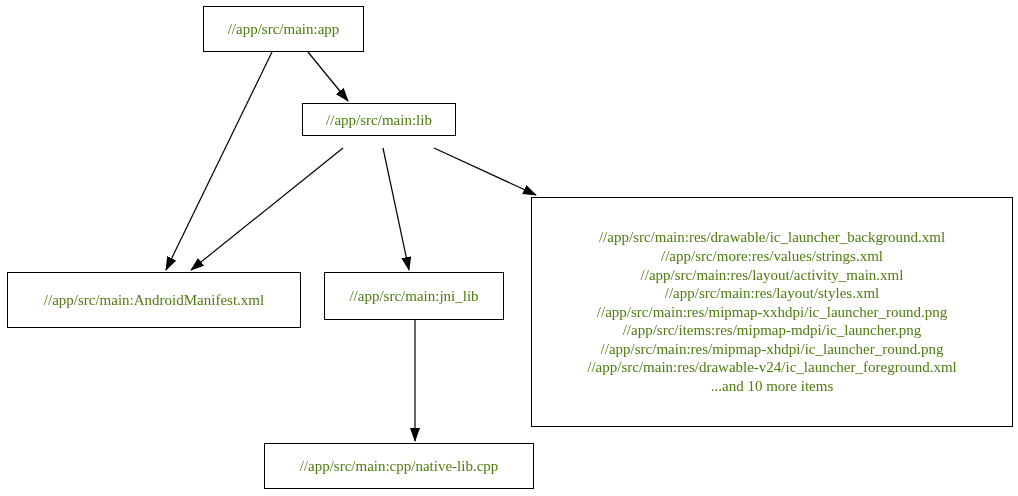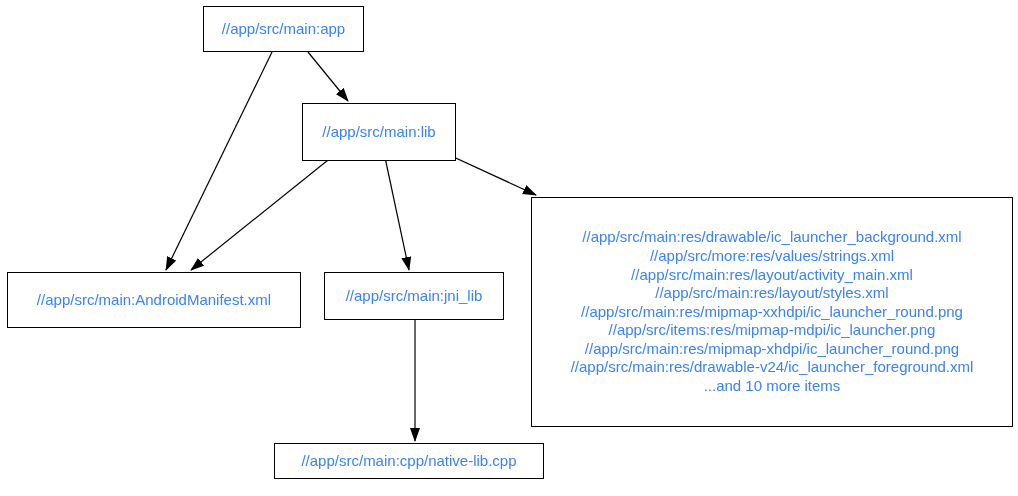--- a/index.html
+++ b/index.html
@@ -5,22 +5,22 @@
   html, body {
     margin: 0;
     padding: 0;
     background: #ffffff;
   }
   .canvas {
     position: relative;
     width: 1018px;
     height: 496px;
     background: #ffffff;
-    font-family: Liberation Sans, sans-serif;
-    color: #3b82f6;
+    font-family: Liberation Serif, serif;
+    color: #4d7c0f;
     overflow: hidden;
   }
   .edges {
     position: absolute;
     left: 0;
     top: 0;
     width: 1018px;
     height: 496px;
     pointer-events: none;
   }
@@ -36,25 +36,25 @@
     font-size: 15px;
     line-height: 1.2;
     white-space: nowrap;
   }
   .node.multi {
     flex-direction: column;
     font-size: 15px;
     line-height: 18.6px;
   }
   .node-app        { left: 203px; top: 6px;   width: 161px; height: 46px; }
-  .node-lib        { left: 302px; top: 103px; width: 154px; height: 58px; }
+  .node-lib        { left: 302px; top: 103px; width: 154px; height: 33px; }
   .node-manifest   { left: 7px;   top: 272px; width: 294px; height: 56px; }
   .node-jnilib     { left: 324px; top: 272px; width: 180px; height: 48px; text-align: right; }
   .node-res        { left: 531px; top: 197px; width: 482px; height: 230px; }
-  .node-native     { left: 274px; top: 443px; width: 270px; height: 36px; }
+  .node-native     { left: 264px; top: 443px; width: 270px; height: 46px; }
 </style>
 </head>
 <body>
 
 <div class="canvas">
 
   <svg class="edges" viewBox="0 0 1018 496" xmlns="http://www.w3.org/2000/svg">
     <defs>
       <marker id="arrow" markerUnits="userSpaceOnUse" markerWidth="14" markerHeight="10" refX="13" refY="5" orient="auto">
         <path d="M0,0 L14,5 L0,10 Z" fill="#000000"></path>

